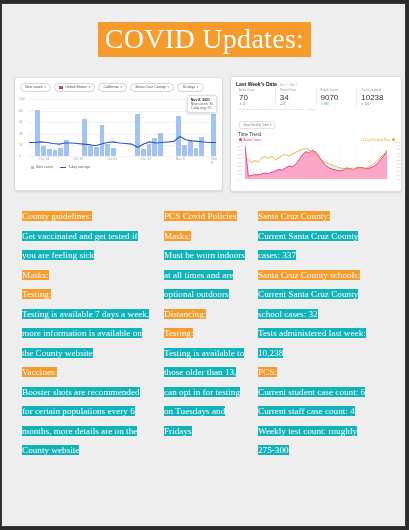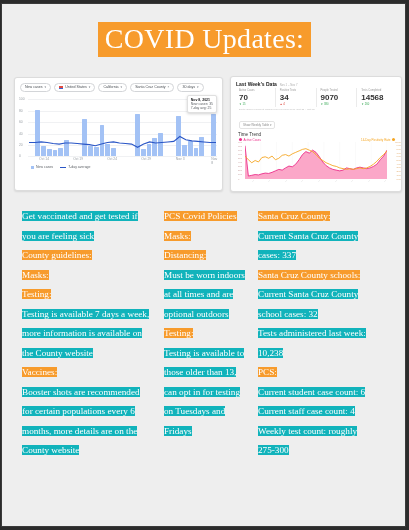--- a/index.html
+++ b/index.html
@@ -44,21 +44,21 @@
   .sw-l{width:6px;height:1.2px;background:#2a56c6;}
 
   
   .cc-h{padding:4px 5px 1px 5px;display:flex;align-items:baseline;gap:3px;}
   .cc-h b{font-size:5px;color:#222;}
   .cc-h i{font-style:normal;font-size:2.8px;color:#b0b0b0;}
   .stats{display:flex;padding:0 4px;}
   .stat{flex:1;border-left:1px solid #ebebeb;padding:1px 0 1px 4px;}
   .stat:first-child{border-left:none;}
   .stat .lb{font-size:2.7px;color:#9b9b9b;display:block;line-height:1.4;}
-  .stat .vl{font-size:8px;color:#333;display:block;line-height:1.25;font-weight:700;}
+  .stat .vl{font-size:8px;color:#333;display:block;line-height:1.25;font-weight:400;}
   .stat .dl{font-size:2.7px;display:block;line-height:1.3;}
   .note{font-size:2.5px;color:#bdbdbd;padding:1px 6px 0 8px;line-height:1.3;}
   .wk{margin:2px 0 0 8px;display:inline-block;border:1px solid #e3e3e3;border-radius:2px;
       padding:1px 3px;font-size:3px;color:#8a8a8a;}
   .tt-t{font-size:4.6px;color:#333;padding:2px 0 0 7px;}
   .tt-l{display:flex;justify-content:space-between;padding:1px 6px 0 8px;}
   .tt-l span{font-size:3px;display:flex;align-items:center;gap:1.5px;}
   .d-pk{width:3px;height:3px;background:#ec2f8a;border-radius:50%;}
   .d-or{width:3px;height:3px;background:#f5a623;border-radius:50%;}
   .tt-plot{position:relative;margin:0 5px 0 7px;height:37px;}
@@ -204,21 +204,21 @@
           <span class="vl">34</span>
           <span class="dl" style="color: rgb(217, 48, 37);">▲ 4</span>
         </div>
         <div class="stat">
           <span class="lb">People Tested</span>
           <span class="vl">9070</span>
           <span class="dl" style="color: rgb(53, 168, 83);">▼ 380</span>
         </div>
         <div class="stat">
           <span class="lb">Tests Completed</span>
-          <span class="vl">14568</span>
+          <span class="vl">10238</span>
           <span class="dl" style="color: rgb(53, 168, 83);">▼ 260</span>
         </div>
       </div>
     <div class="note">Delta values represent change from previous week (Oct 25 – Oct 31)</div>
     <span class="wk">Show Weekly Table ▾</span>
     <div class="tt-t">Time Trend</div>
     <div class="tt-l">
       <span>
           <i class="d-pk"></i>
           <em style="font-style:normal;color:#ec2f8a">Active Cases</em>
@@ -271,33 +271,33 @@
         <div class="tt-x" style="left: 39.5%;">—</div>
         <div class="tt-x" style="left: 50%;">—</div>
         <div class="tt-x" style="left: 60.5%;">—</div>
         <div class="tt-x" style="left: 71%;">—</div>
         <div class="tt-x" style="left: 81.5%;">—</div>
         <div class="tt-x" style="left: 92%;">—</div>
       </div>
   </div>
 
   <div class="col" id="col1">
+      <p class="ln"><span class="hd">County guidelines:</span></p>
       <p class="ln"><span class="hl">Get vaccinated and get tested if you are feeling sick</span></p>
-      <p class="ln"><span class="hd">County guidelines:</span></p>
       <p class="ln"><span class="hd">Masks:</span></p>
       <p class="ln"><span class="hd">Testing:</span></p>
       <p class="ln"><span class="hl">Testing is available 7 days a week, more information is available on the County website</span></p>
       <p class="ln"><span class="hd">Vaccines:</span></p>
       <p class="ln"><span class="hl">Booster shots are recommended for certain populations every 6 months, more details are on the County website</span></p>
     </div>
   <div class="col" id="col2">
       <p class="ln"><span class="hd">PCS Covid Policies</span></p>
       <p class="ln"><span class="hd">Masks:</span></p>
+      <p class="ln"><span class="hl">Must be worn indoors at all times and are optional outdoors</span></p>
       <p class="ln"><span class="hd">Distancing:</span></p>
-      <p class="ln"><span class="hl">Must be worn indoors at all times and are optional outdoors</span></p>
       <p class="ln"><span class="hd">Testing:</span></p>
       <p class="ln"><span class="hl">Testing is available to those older than 13, can opt in for testing on Tuesdays and Fridays</span></p>
     </div>
   <div class="col" id="col3">
       <p class="ln"><span class="hd">Santa Cruz County:</span></p>
       <p class="ln"><span class="hl">Current Santa Cruz County cases: 337</span></p>
       <p class="ln"><span class="hd">Santa Cruz County schools:</span></p>
       <p class="ln"><span class="hl">Current Santa Cruz County school cases: 32</span></p>
       <p class="ln"><span class="hl">Tests administered last week: 10,238</span></p>
       <p class="ln"><span class="hd">PCS:</span></p>

